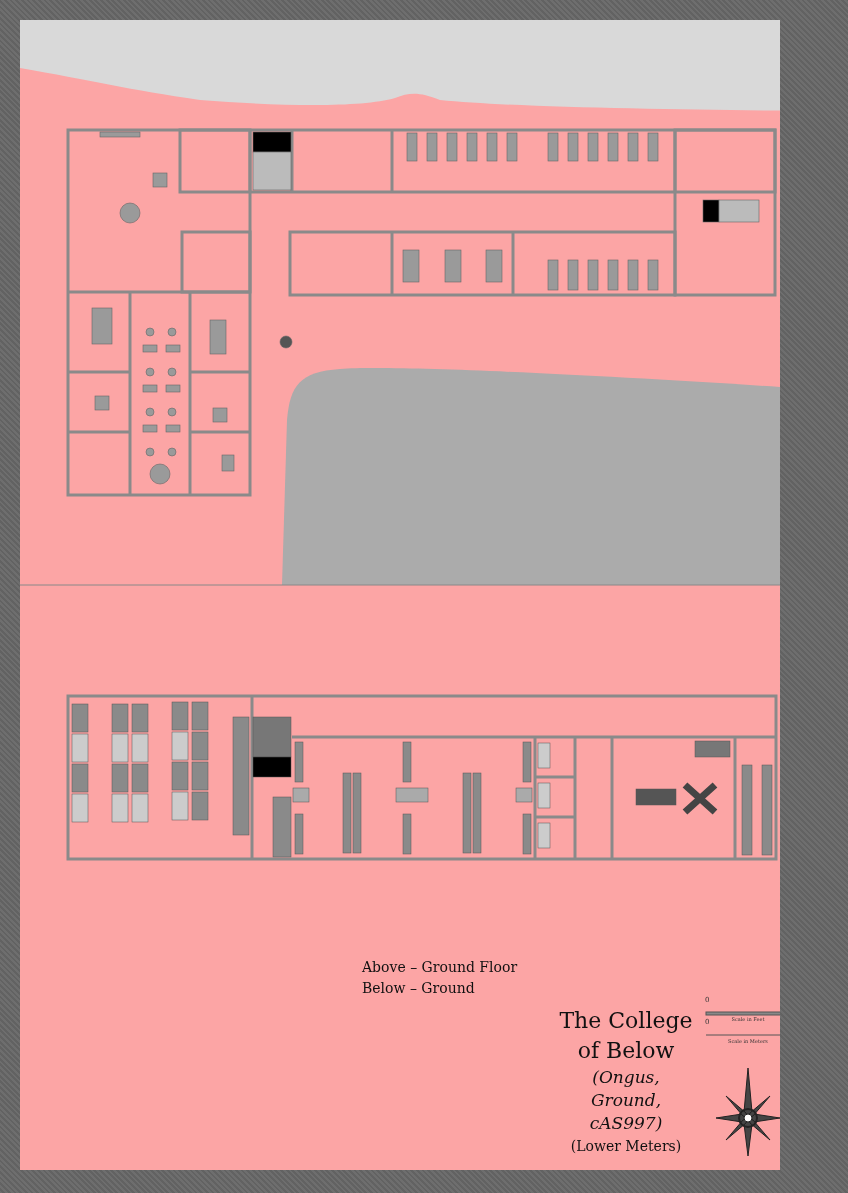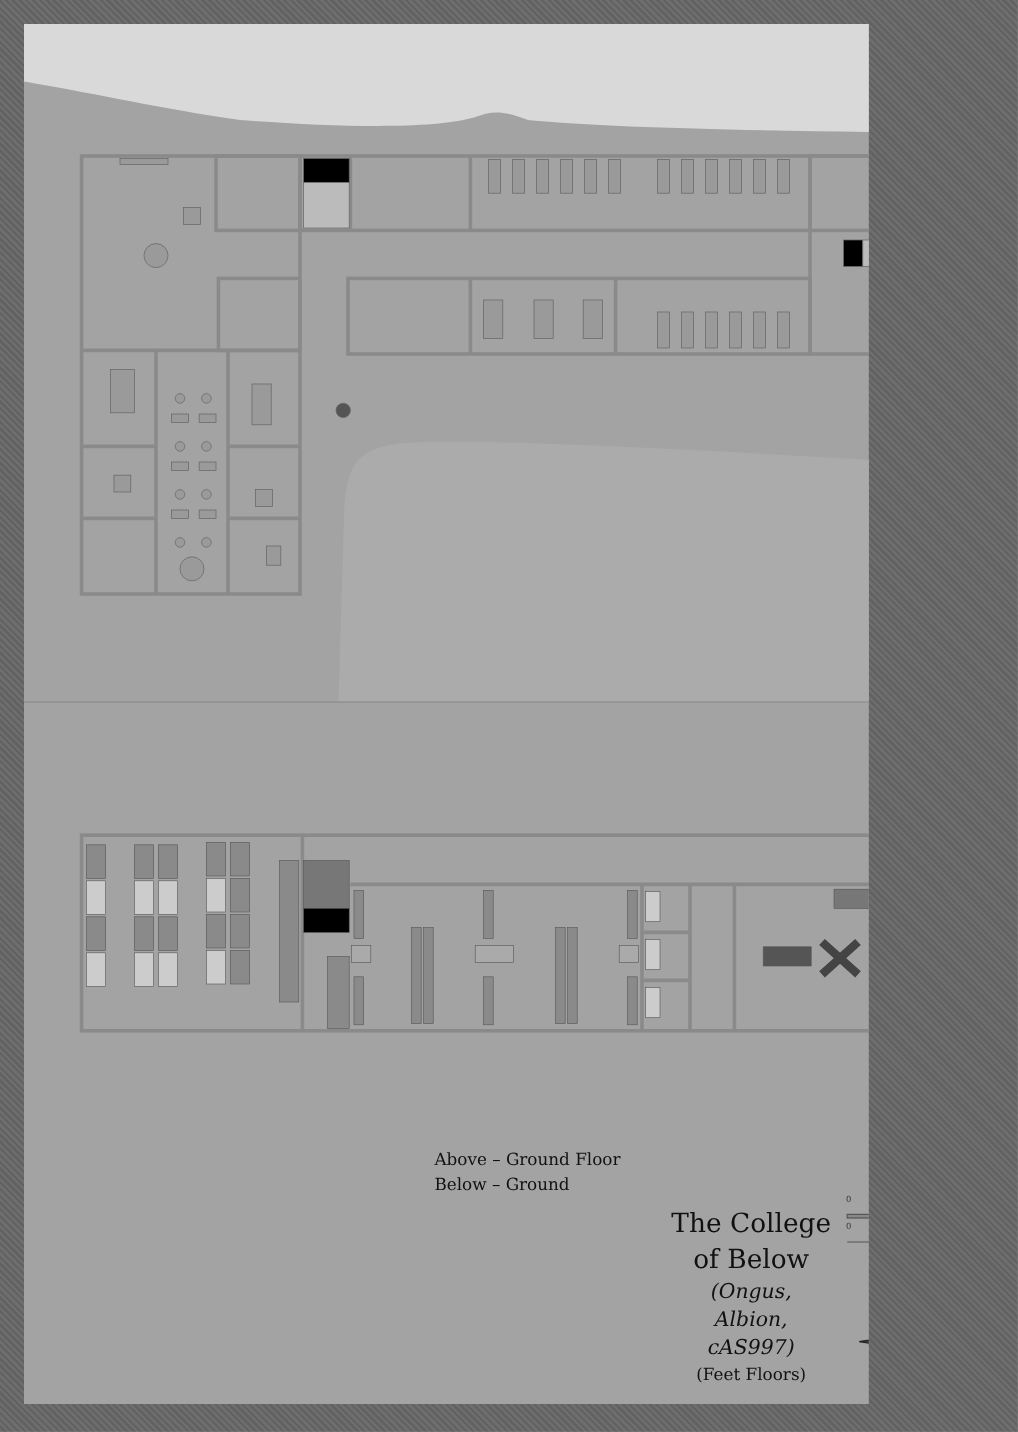--- a/index.html
+++ b/index.html
@@ -1,19 +1,19 @@
 <!DOCTYPE html>
 <html><head>
 <meta charset="utf-8">
 <style>
   html,body{margin:0;padding:0;}
   body{width:848px;height:1193px;position:relative;background:#6b6b6b;overflow:hidden;font-family:"DejaVu Serif",serif;}
   .frame{position:absolute;left:0;top:0;width:848px;height:1193px;
     background:repeating-linear-gradient(45deg,#6e6e6e 0 2px,#626262 2px 4px);}
-  .sheet{position:absolute;left:20px;top:20px;width:704px;height:1150px;background:#a3a3a3;overflow:hidden;}
+  .sheet{position:absolute;left:20px;top:20px;width:760px;height:1150px;background:#fca5a5;overflow:hidden;}
   svg{position:absolute;left:0;top:0;}
   .legend{position:absolute;left:362px;top:957px;font-family:"DejaVu Serif",serif;font-size:14px;line-height:21px;color:#111;}
   .title{position:absolute;left:556px;top:1006px;width:140px;text-align:center;font-family:"DejaVu Serif",serif;color:#111;}
   .title .t1{font-size:22px;line-height:30px;}
   .title .t2{font-size:17px;line-height:23px;font-style:italic;}
   .title .t3{font-size:14px;line-height:22px;}
   .scale{position:absolute;left:703px;top:996px;width:90px;font-family:"DejaVu Serif",serif;color:#333;}
   .scale .n{position:absolute;font-size:7px;}
   .scale .cap{position:absolute;font-size:5px;width:90px;text-align:center;}
 </style>
@@ -195,23 +195,23 @@
 
   <div class="legend" style="left:342px;top:937px;">
     <div>Above – Ground Floor</div>
     <div>Below – Ground</div>
   </div>
 
   <div class="title" style="left:536px;top:986px;">
     <div class="t1">The College</div>
     <div class="t1">of Below</div>
     <div class="t2">(Ongus,</div>
-    <div class="t2">Albion,</div>
+    <div class="t2">Ground,</div>
     <div class="t2">cAS997)</div>
-    <div class="t3">(Feet Floors)</div>
+    <div class="t3">(Lower Meters)</div>
   </div>
 
   <div class="scale" style="left:683px;top:976px;">
     <span class="n" style="left:2px;top:0;">0</span>
     <span class="n" style="left:80px;top:0;">40</span>
     <span class="cap" style="left:0;top:20px;">Scale in Feet</span>
     <span class="n" style="left:2px;top:22px;">0</span>
     <span class="n" style="left:84px;top:22px;">6</span>
     <span class="cap" style="left:0;top:42px;">Scale in Meters</span>
   </div>

